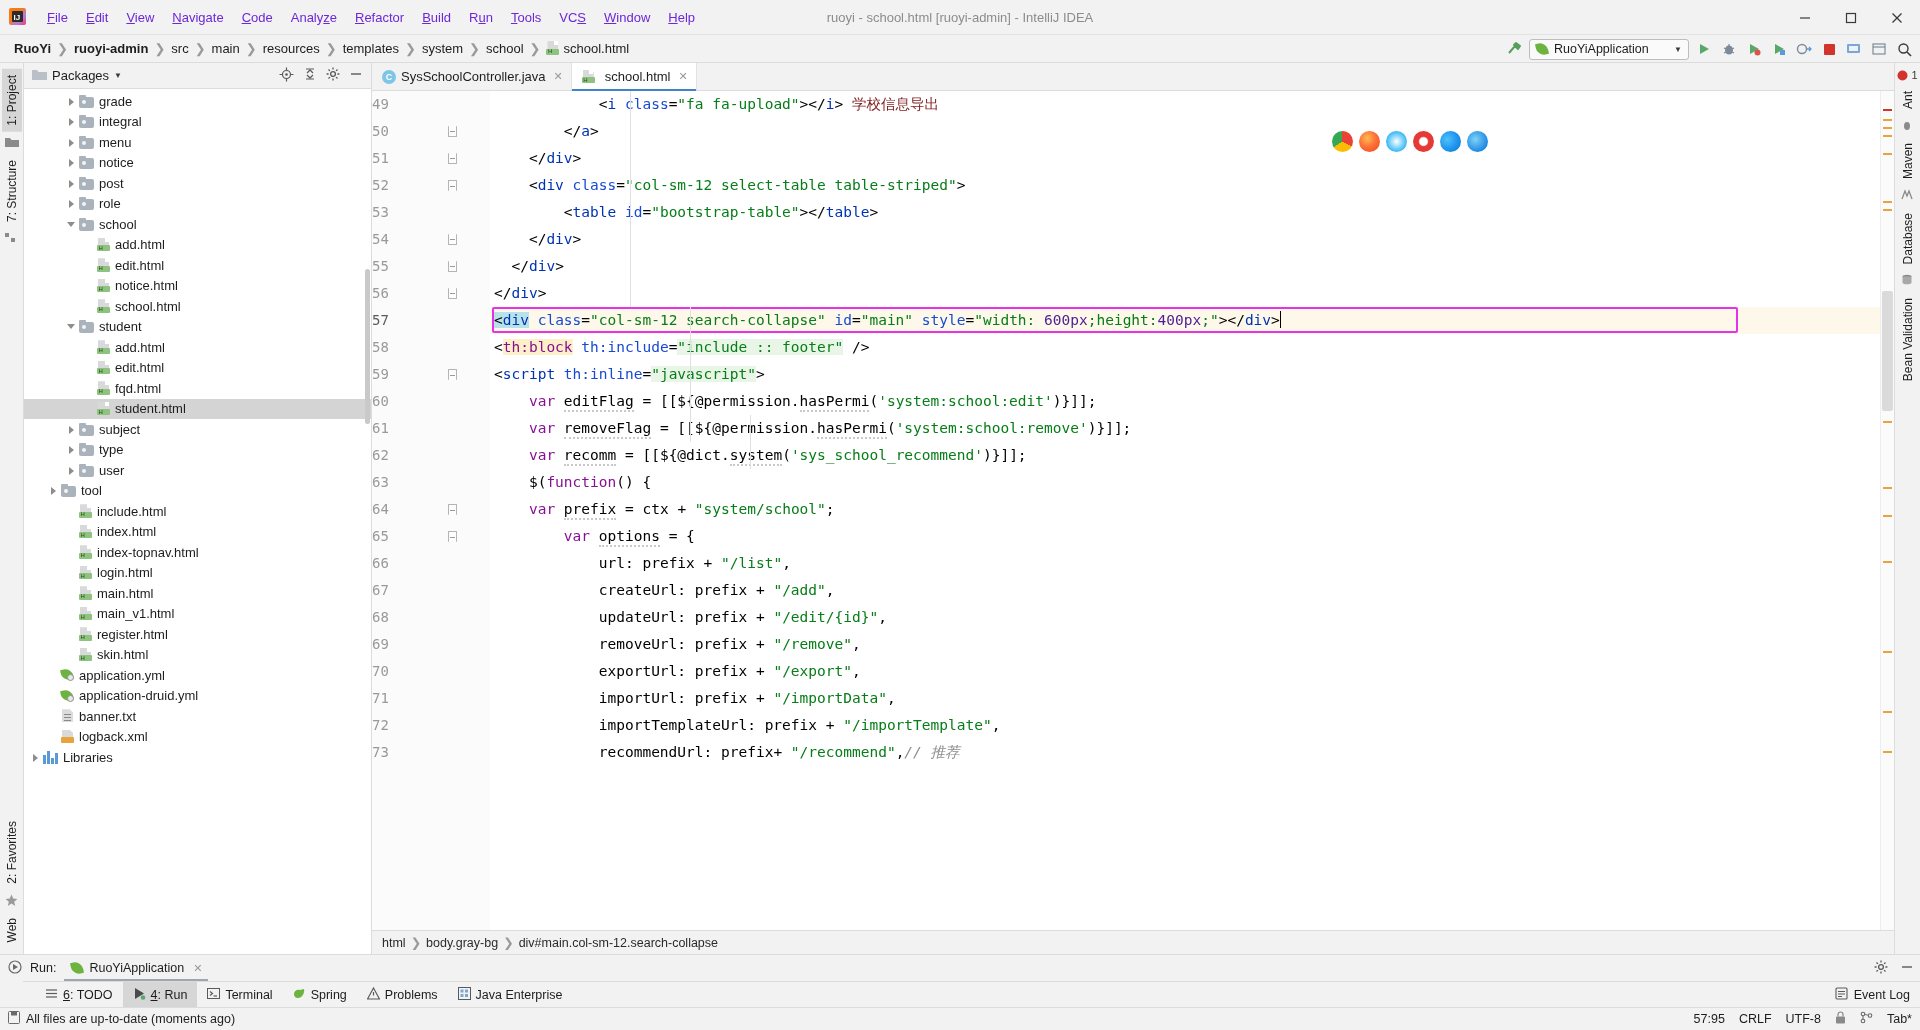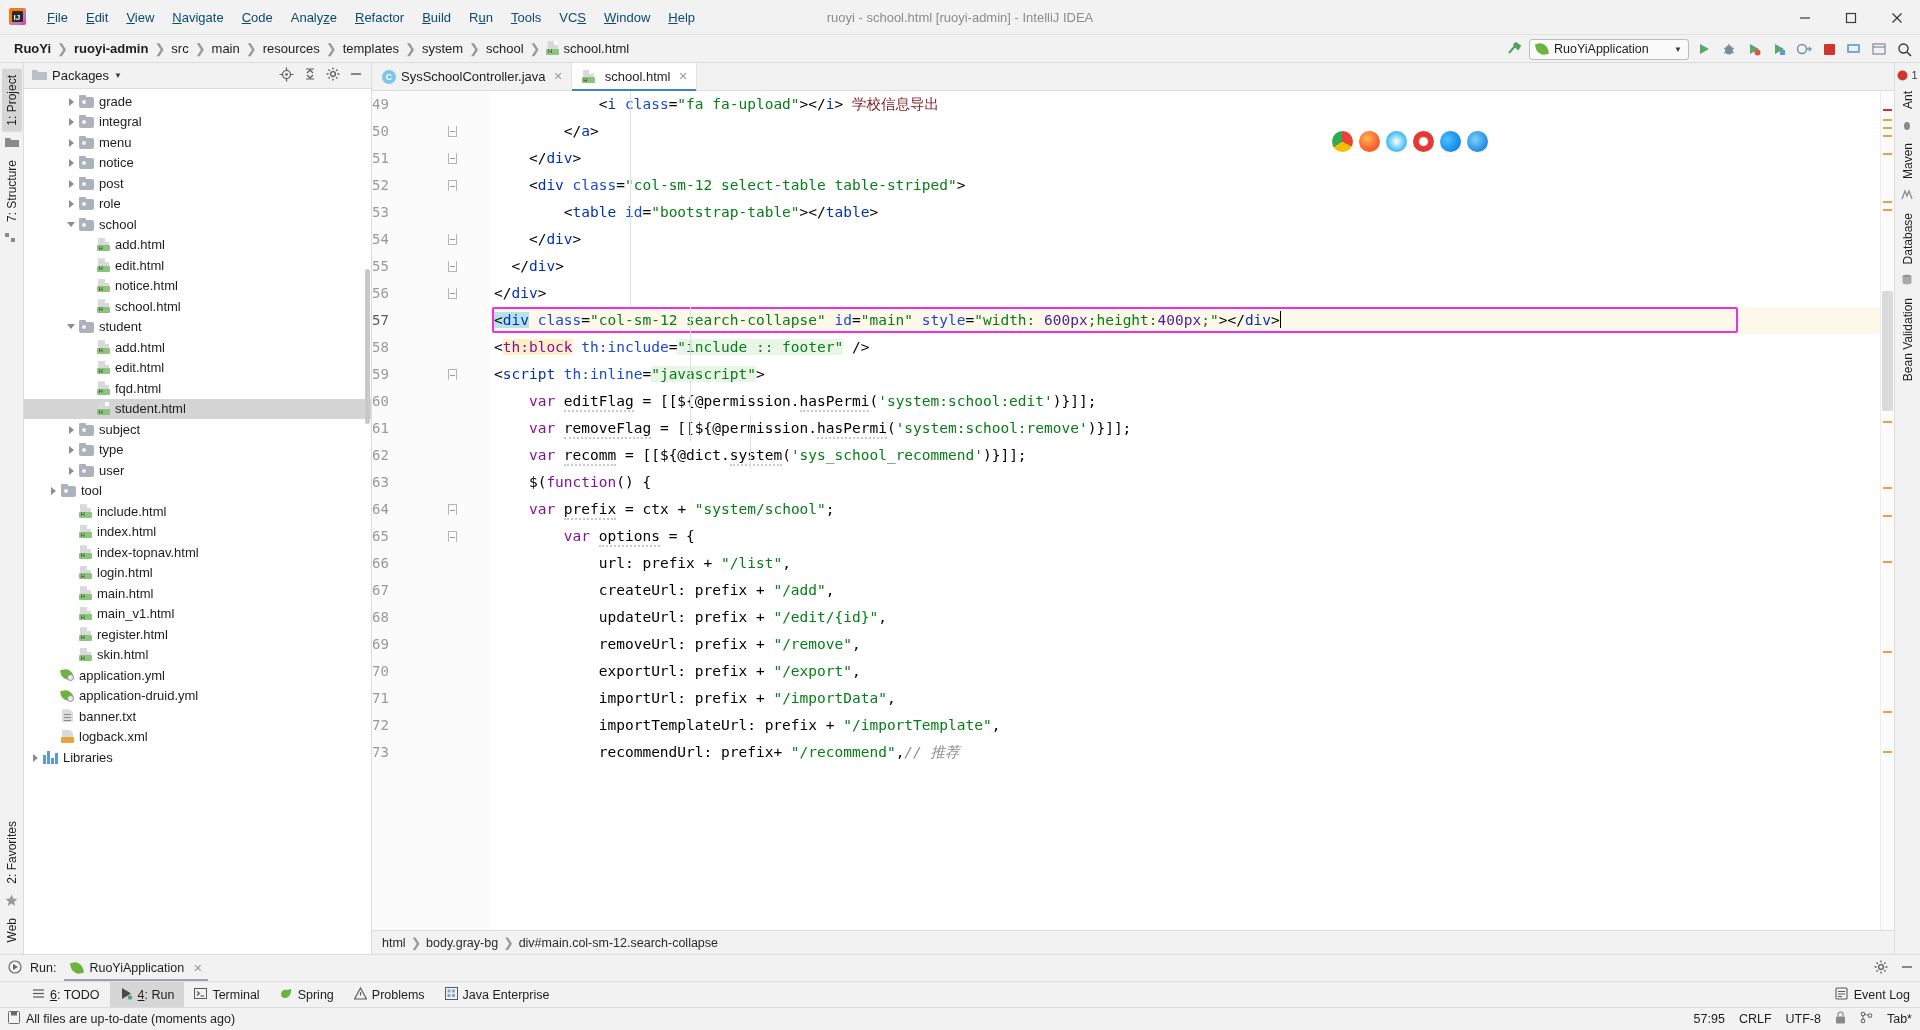--- a/index.html
+++ b/index.html
@@ -20,21 +20,21 @@
     background: #f2f2f2; border-bottom: 1px solid #e3e3e3;
     padding-left: 8px; position: relative;
   }
   .ij-logo { width: 20px; height: 20px; margin-right: 10px; position: relative; flex:none; }
   .ij-logo .sq { position:absolute; left:1px; top:1px; width:17px; height:17px;
      background: linear-gradient(135deg,#f97a12 0%, #f97a12 38%, #b07ce3 70%, #fe315d 100%); border-radius:2px;}
   .ij-logo .inner { position:absolute; left:4px; top:4px; width:11px; height:11px; background:#2b2b2b; border-radius:1px;}
   .ij-logo .ij { position:absolute; left:5.5px; top:4.5px; color:#fff; font-size:8px; font-weight:bold; line-height:11px;}
   .menu { display: flex; align-items: center; gap: 0px; }
   .menu-item {
-    padding: 3px 9px; font-size: 13px; color: #0c4a6e; cursor: default; white-space: nowrap;
+    padding: 3px 9px; font-size: 13px; color: #6d28d9; cursor: default; white-space: nowrap;
   }
   .menu-item u { text-decoration: underline; }
   .win-title {
     position: absolute; left: 0; right: 0; text-align: center;
     font-size: 13px; color: #8c8c8c; pointer-events: none;
   }
   .win-btns { position: absolute; right: 0; top: 0; height: 35px; display: flex; align-items: center; }
   .win-btn { width: 46px; height: 35px; display:flex; align-items:center; justify-content:center; color:#3a3a3a; font-size:15px;}
 
   
@@ -183,21 +183,21 @@
   
   .runwin { background:#f2f2f2; border-top:1px solid #dcdcdc; }
   .runwin-head { height:26px; display:flex; align-items:center; padding-left:8px; gap:8px; font-size:12.5px; position:relative;}
   .run-tab { display:flex; align-items:center; gap:5px; padding:2px 6px; position:relative;}
   .run-tab::after { content:""; position:absolute; left:0; right:0; bottom:-4px; height:2px; background:#9aa7b0;}
   .spring-ico { width:14px; height:14px; position:relative; flex:none;}
   .spring-ico .leaf { position:absolute; left:1px; top:1px; width:12px; height:12px; background:#6db33f; border-radius:0 70% 0 70%; transform:rotate(-10deg);}
   .runwin-head-right { position:absolute; right:6px; display:flex; align-items:center; gap:12px;}
 
   
-  .bottom-tabs { height:26px; background:#f2f2f2; border-top:1px solid #dcdcdc; display:flex; align-items:stretch; padding-left:22px;}
+  .bottom-tabs { height:26px; background:#f2f2f2; border-top:1px solid #dcdcdc; display:flex; align-items:stretch; padding-left:12px;margin-left:23px;}
   .btab { display:flex; align-items:center; gap:5px; padding:0 10px; font-size:12.5px; white-space:nowrap;}
   .btab.active { background:#d6d6d6; }
   .btab u { text-decoration:underline; }
   .btab-right { margin-left:auto; display:flex; align-items:center; gap:6px; padding-right:10px; font-size:12.5px;}
 
   
   .statusbar { height:23px; background:#f2f2f2; border-top:1px solid #dcdcdc; display:flex; align-items:center; padding:0 8px; font-size:12.5px; color:#1d1d1d;}
   .status-left { display:flex; align-items:center; gap:6px; }
   .status-right { margin-left:auto; display:flex; align-items:center; gap:14px;}
 

